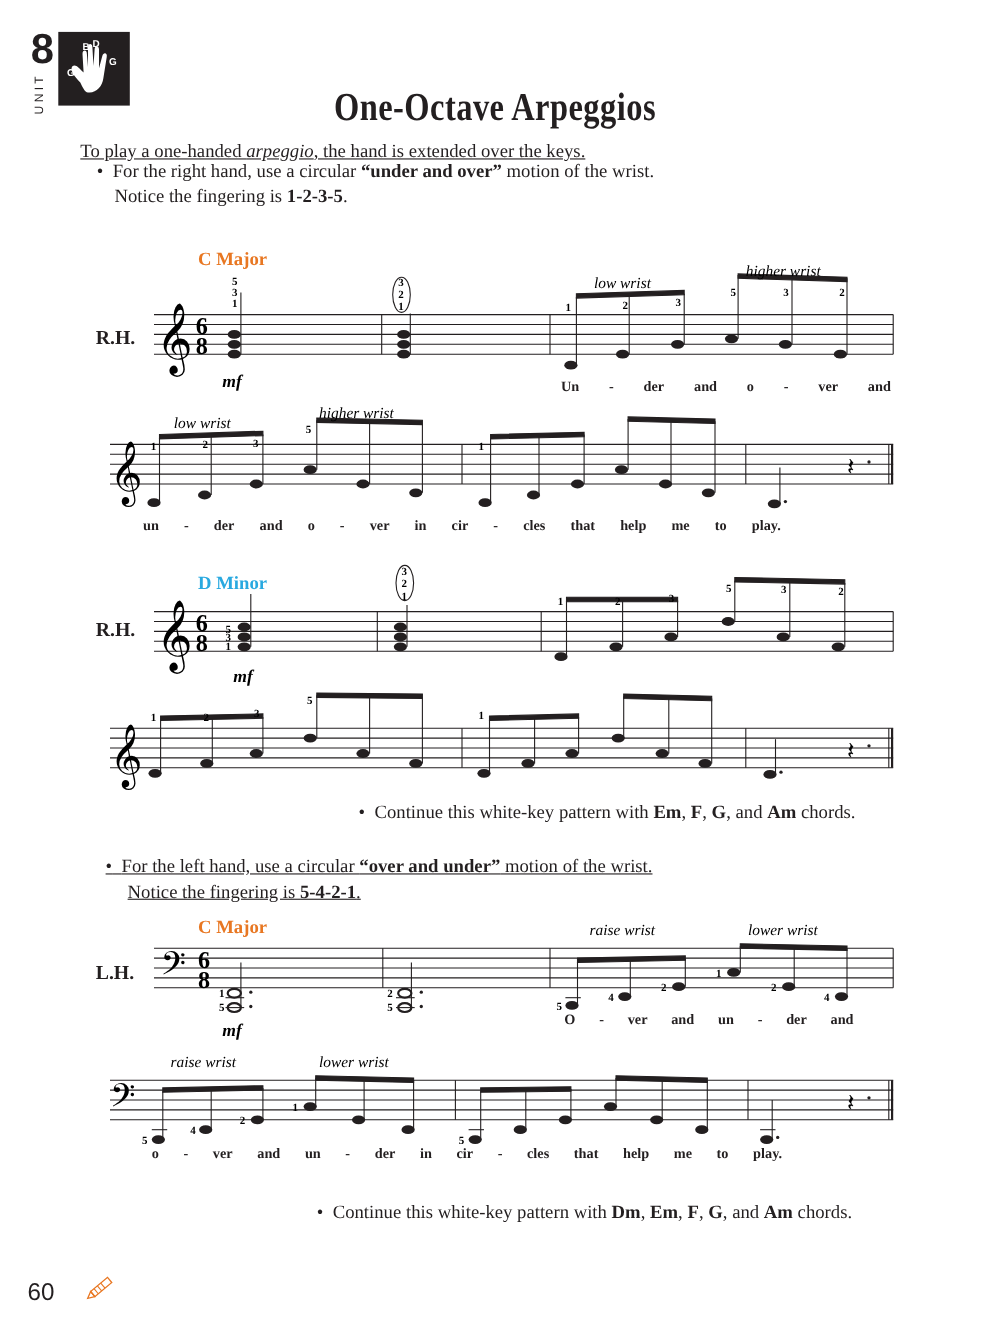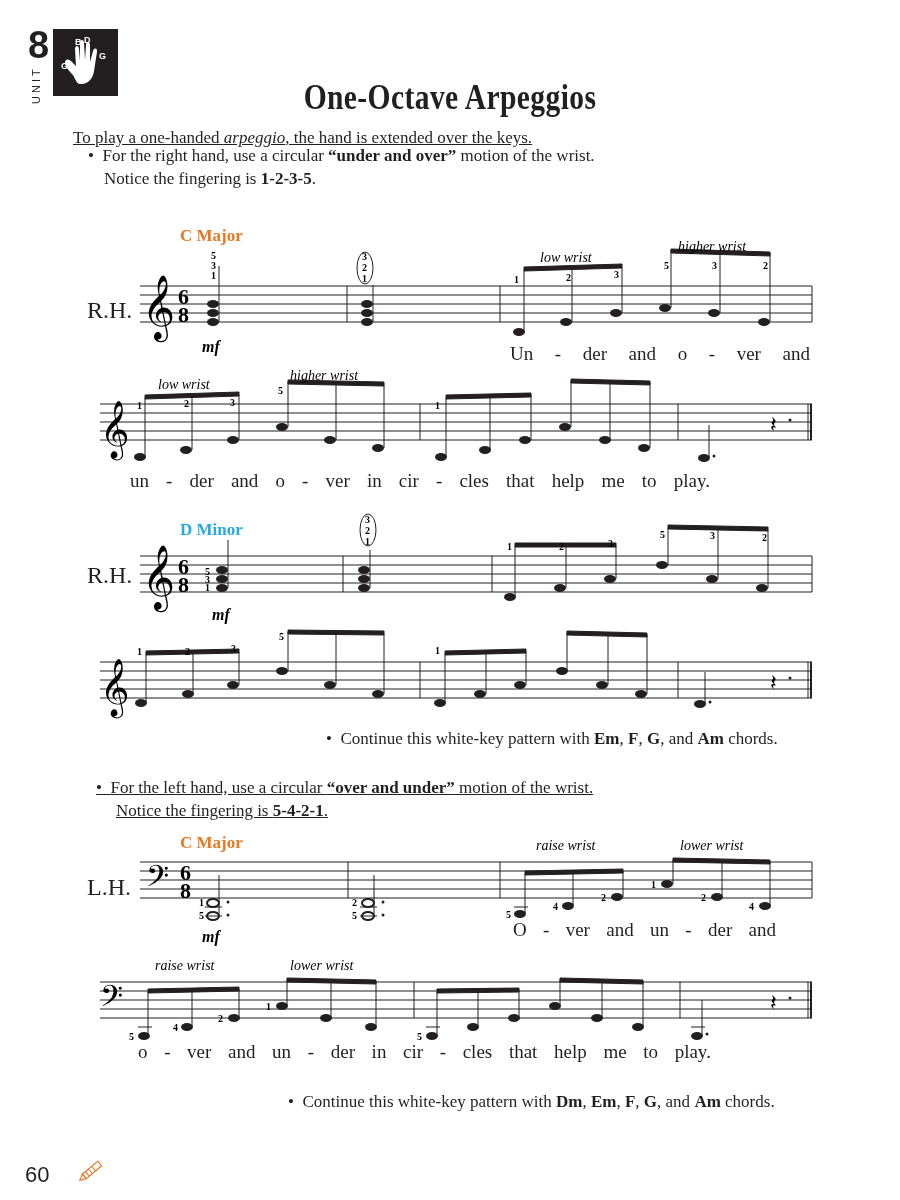--- a/index.html
+++ b/index.html
@@ -4,26 +4,26 @@
 <style>
   html,body{margin:0;padding:0;background:#fff;}
   body{width:900px;height:1200px;position:relative;overflow:hidden;font-family:"Liberation Serif","DejaVu Serif",serif;color:#231f20;}
   .unit-num{position:absolute;left:28px;top:26px;font-family:"Liberation Sans",sans-serif;font-weight:bold;font-size:38px;line-height:38px;color:#231f20;}
   .unit-label{position:absolute;left:16px;top:78px;width:40px;transform:rotate(-90deg);transform-origin:center;font-family:"Liberation Sans",sans-serif;font-size:11px;letter-spacing:3px;color:#231f20;}
   .hand-box{position:absolute;left:53px;top:29px;width:65px;height:67px;background:#231f20;}
   .title{position:absolute;left:0;width:900px;top:76px;text-align:center;font-family:"Liberation Serif",serif;font-weight:bold;font-size:36px;transform:scaleX(0.82);letter-spacing:0.5px;}
   .para{position:absolute;font-size:17px;line-height:22px;}
   .bullet{position:absolute;font-size:17px;line-height:23px;}
   .key-label{position:absolute;font-weight:bold;font-size:17px;}
-  .hand-label{position:absolute;font-weight:normal;font-size:24px;}
+  .hand-label{position:absolute;font-weight:bold;font-size:18px;}
   svg.staff{position:absolute;left:0;overflow:visible;}
   .footer-page{position:absolute;left:25px;top:1162px;font-family:"Liberation Sans",sans-serif;font-size:22px;}
   .footer-theory{position:absolute;left:108px;top:1161px;font-family:"Liberation Sans",sans-serif;font-size:16px;margin-top:45px;}
   .footer-code{position:absolute;right:24px;top:1234px;font-size:9px;}
-  .lyric{font-family:"Liberation Serif",serif;font-weight:normal;font-size:19px;}
+  .lyric{font-family:"Liberation Serif",serif;font-weight:bold;font-size:13px;}
   .fing{font-family:"Liberation Serif",serif;font-weight:bold;font-size:10px;}
   .wrist{font-family:"Liberation Serif",serif;font-style:italic;font-size:14px;}
 </style>
 </head>
 <body>
 
 <div class="unit-num">8</div>
 <div class="unit-label">UNIT</div>
 <div class="hand-box">
   <svg width="65" height="67" viewBox="0 0 65 67">

